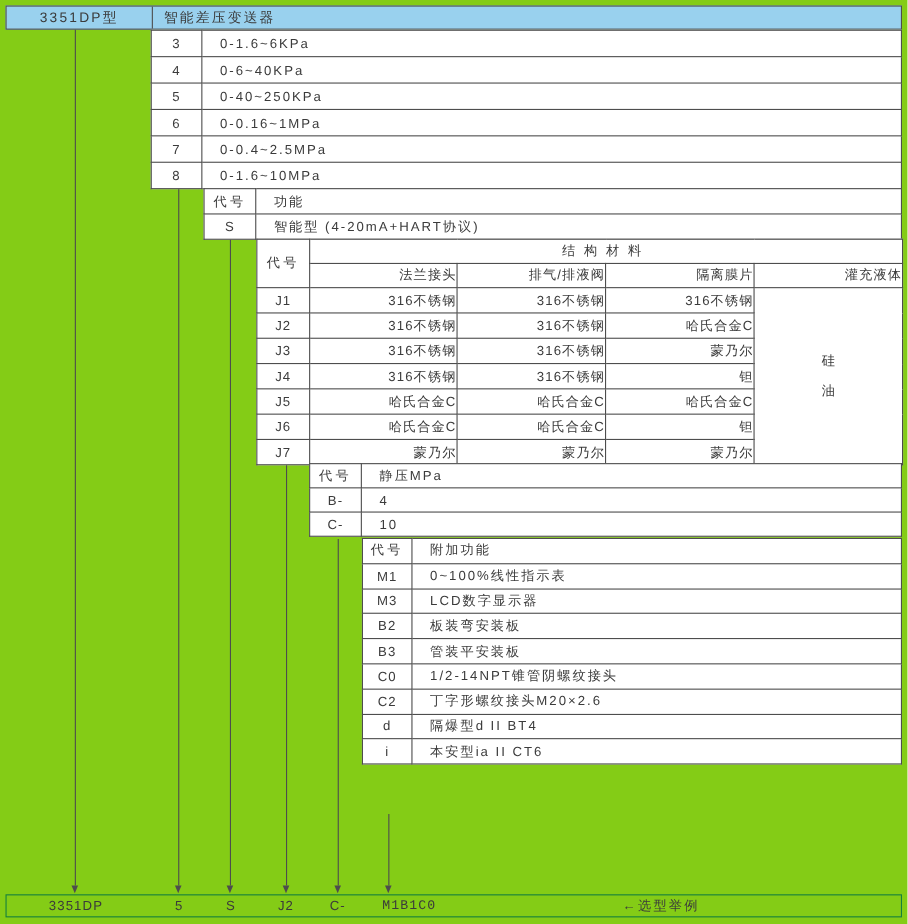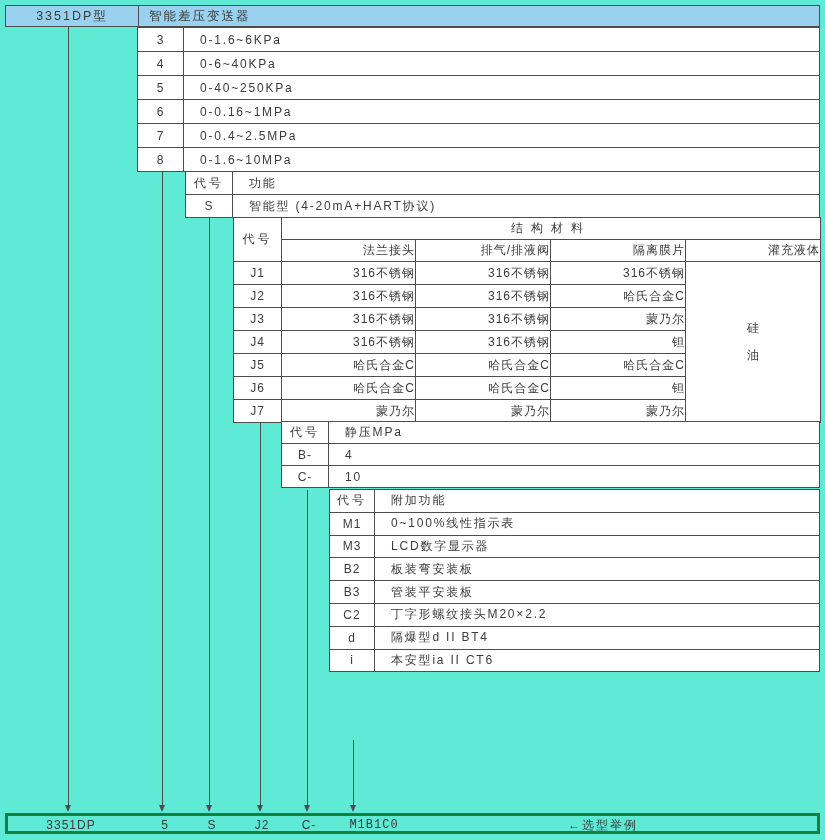--- a/index.html
+++ b/index.html
@@ -1,17 +1,17 @@
 <!DOCTYPE html>
 <html><head>
 <meta charset="utf-8">
 <style>
   html,body{margin:0;padding:0;background:#ffffff;}
   #canvas{
-    position:relative;width:825px;height:840px;background:#5eead4;overflow:hidden;
+    position:relative;width:825px;height:840px;background:#84cc16;overflow:hidden;
     font-family:"Liberation Sans","DejaVu Sans",sans-serif;color:#3b3b3b;
   }
   
   .hdr{position:absolute;left:5px;top:5px;width:815px;height:22px;
        background:#99d1ee;border:1px solid #4d4d4d;display:flex;box-sizing:border-box;}
   .hdr-model{width:132px;border-right:1px solid #4d4d4d;text-align:center;line-height:20px;
        font-size:12.5px;letter-spacing:2px;}
   .hdr-name{flex:1;padding-left:10px;line-height:20px;font-size:12.5px;letter-spacing:2px;}
 
   table{border-collapse:collapse;position:absolute;table-layout:fixed;background:#fff;}
@@ -35,21 +35,21 @@
   .t-stat{left:281px;top:421px;width:539px;}
   .t-stat td{height:21px;}
   .t-add{left:329px;top:489px;width:491px;}
   .t-add td{height:21.8px;}
 
   .vline{position:absolute;width:1px;background:#4d4d4d;}
   .arrow{position:absolute;width:0;height:0;border-left:3px solid transparent;
          border-right:3px solid transparent;border-top:7px solid #4d4d4d;}
 
   .ex-box{position:absolute;left:5px;top:813px;width:815px;height:21px;
-          border:3px solid #15803d;box-sizing:border-box;}
+          border:1px solid #15803d;box-sizing:border-box;}
   .ex-box span{position:absolute;top:0;line-height:19px;font-size:12px;letter-spacing:1px;
           transform:translateX(-50%);white-space:nowrap;}
   .ex-note{letter-spacing:2px !important;}
 </style>
 </head>
 <body>
 
 <div id="canvas">
 
   <div class="hdr">
@@ -216,22 +216,26 @@
         </tr>
     <tr>
           <td class="codec">B2</td>
           <td class="val">板装弯安装板</td>
         </tr>
     <tr>
           <td class="codec">B3</td>
           <td class="val">管装平安装板</td>
         </tr>
     <tr>
+          <td class="codec">C0</td>
+          <td class="val">1/2-14NPT锥管阴螺纹接头</td>
+        </tr>
+    <tr>
           <td class="codec">C2</td>
-          <td class="val">丁字形螺纹接头M20×2.2</td>
+          <td class="val">丁字形螺纹接头M20×2.6</td>
         </tr>
     <tr>
           <td class="codec">d</td>
           <td class="val">隔爆型d II BT4</td>
         </tr>
     <tr>
           <td class="codec">i</td>
           <td class="val">本安型ia II CT6</td>
         </tr>
   </tbody>

